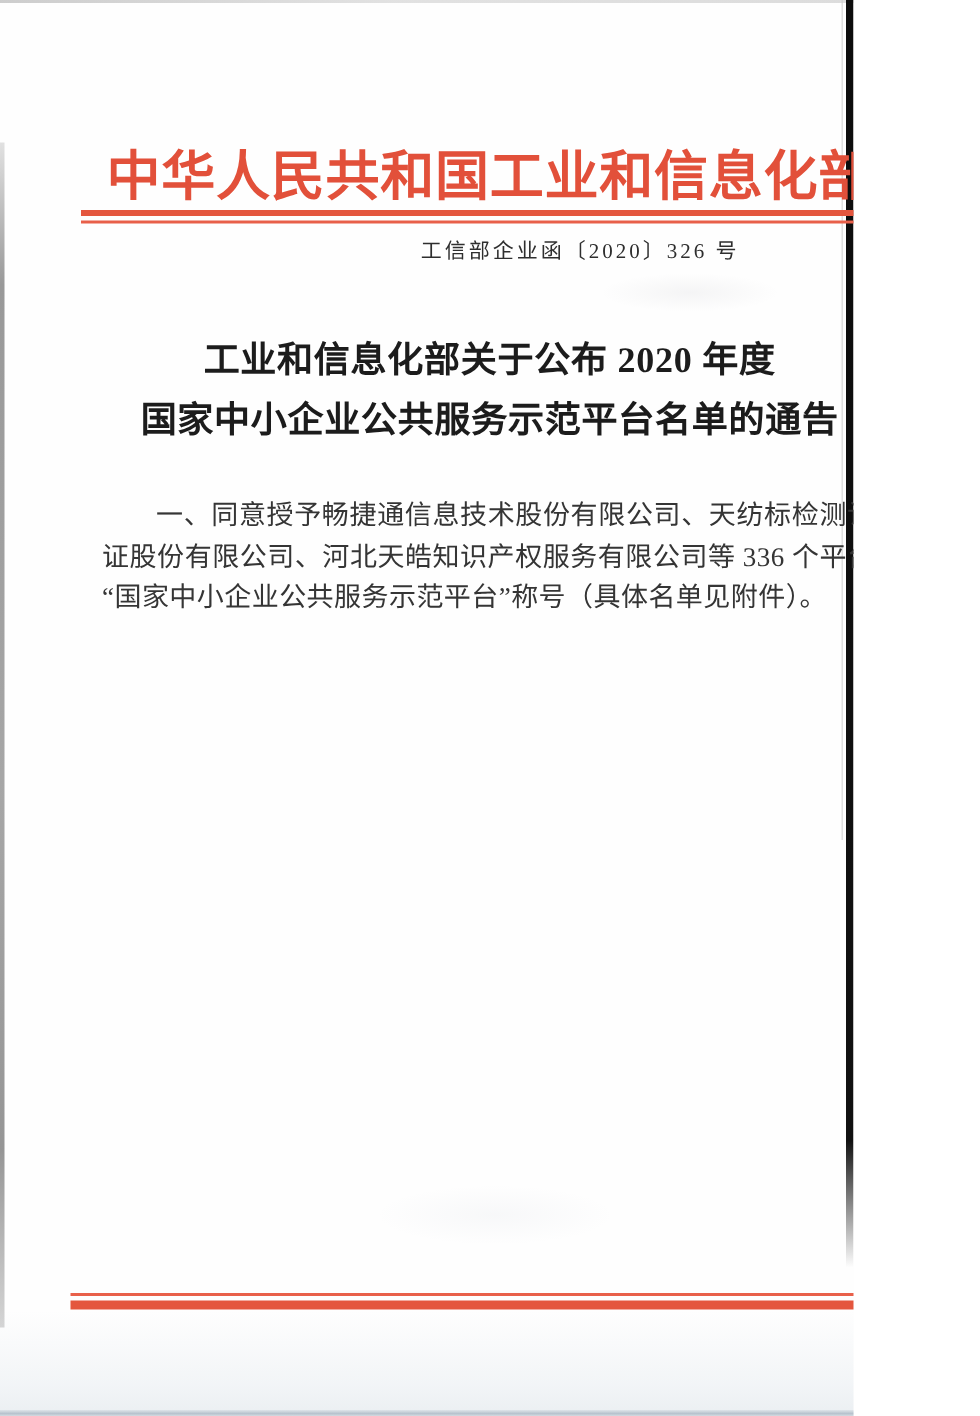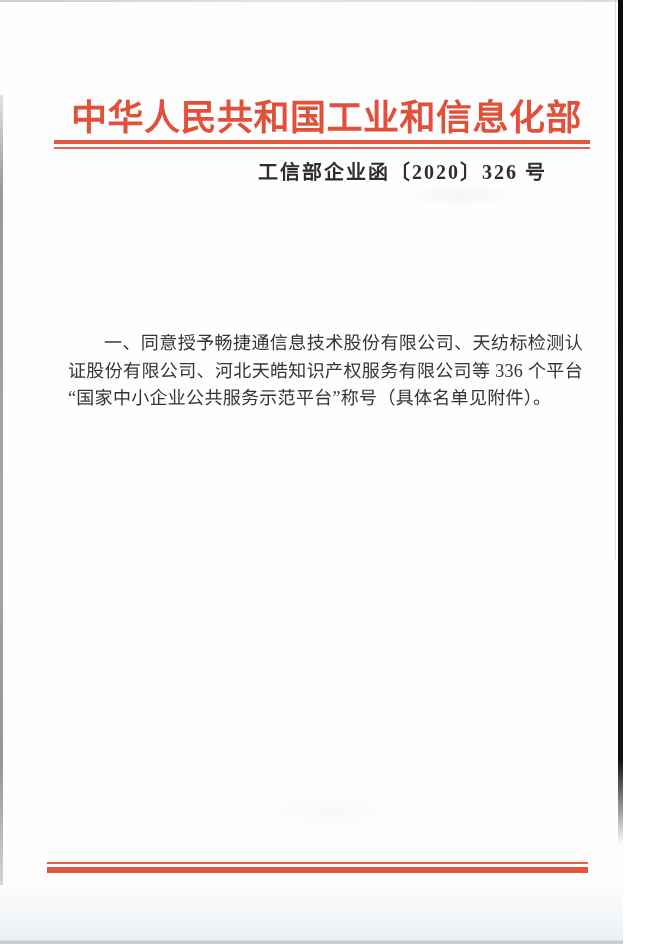--- a/index.html
+++ b/index.html
@@ -2,21 +2,21 @@
 <html lang="zh-CN"><head>
 <meta charset="utf-8">
 <style>
   html, body {
     margin: 0;
     padding: 0;
     background: #ffffff;
   }
   .page {
     position: relative;
-    width: 623px;
+    width: 569px;
     height: 944px;
     background: #fefefe;
     overflow: hidden;
     font-family: "Liberation Serif", "DejaVu Serif", serif;
   }
 
   
   .edge-top {
     position: absolute; left: 0; top: 0;
     width: 653px; height: 2px;
@@ -80,25 +80,24 @@
   }
   .rule-top-thin {
     position: absolute; left: 54px; top: 147px;
     width: 536px; height: 2px;
     background: #e8604a;
   }
 
   
   .doc-number {
     position: absolute; top: 156px; right: 76px;
-    font-size: 20px;
+    font-size: 14px;
     letter-spacing: 2px;
     color: #2e2e2e;
     white-space: nowrap;
-    font-weight: bold;
   }
 
   
   .doc-title {
     position: absolute; left: 0; top: 221px;
     width: 653px;
     text-align: center;
     font-size: 24px;
     font-weight: bold;
     letter-spacing: 0.5px;
@@ -146,20 +145,24 @@
   <div class="edge-bottom"></div>
   <div class="smudge-a"></div>
   <div class="smudge-b"></div>
 
   <div class="masthead">中华人民共和国工业和信息化部</div>
   <div class="rule-top-thick"></div>
   <div class="rule-top-thin"></div>
 
   <div class="doc-number">工信部企业函〔2020〕326 号</div>
 
+  <div class="doc-title">
+    <div>工业和信息化部关于公布 2020 年度</div>
+    <div>国家中小企业公共服务示范平台名单的通告</div>
+  </div>
 
   <div class="doc-body">
     <p>一、同意授予畅捷通信息技术股份有限公司、天纺标检测认证股份有限公司、河北天皓知识产权服务有限公司等 336 个平台“国家中小企业公共服务示范平台”称号（具体名单见附件）。</p>
   </div>
 
   <div class="rule-bottom-thin"></div>
   <div class="rule-bottom-thick"></div>
 
 </div>
 

